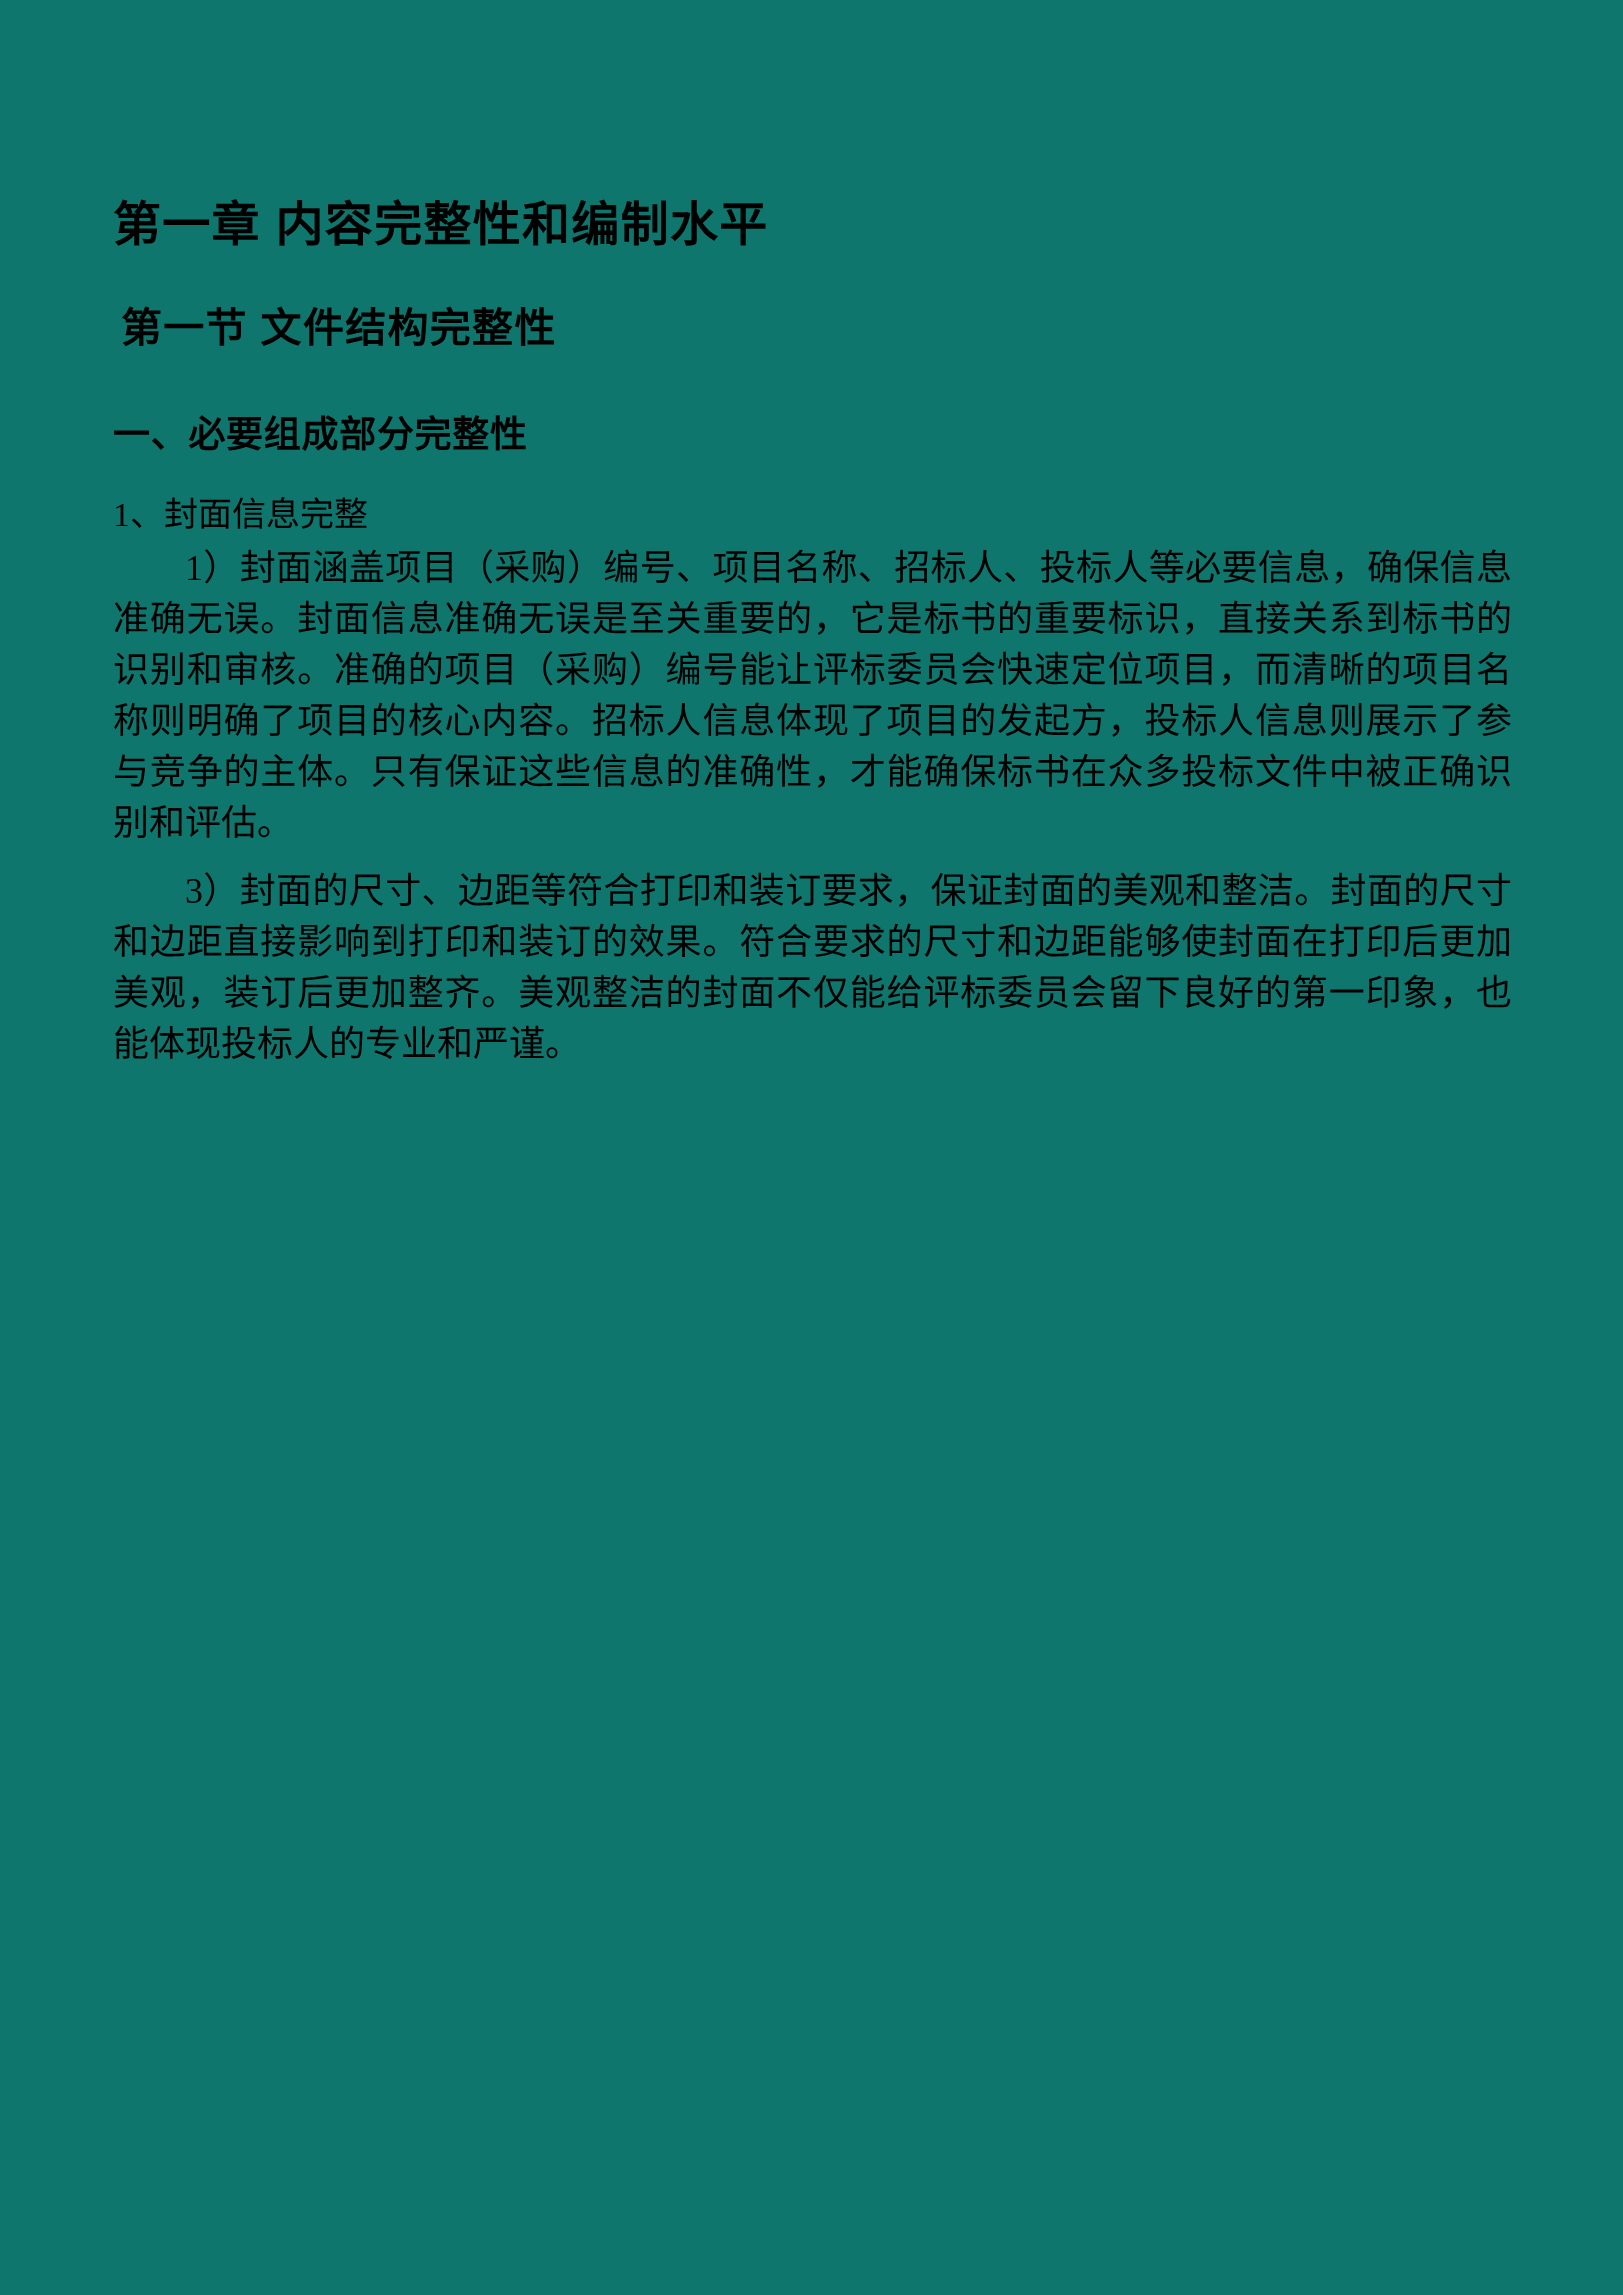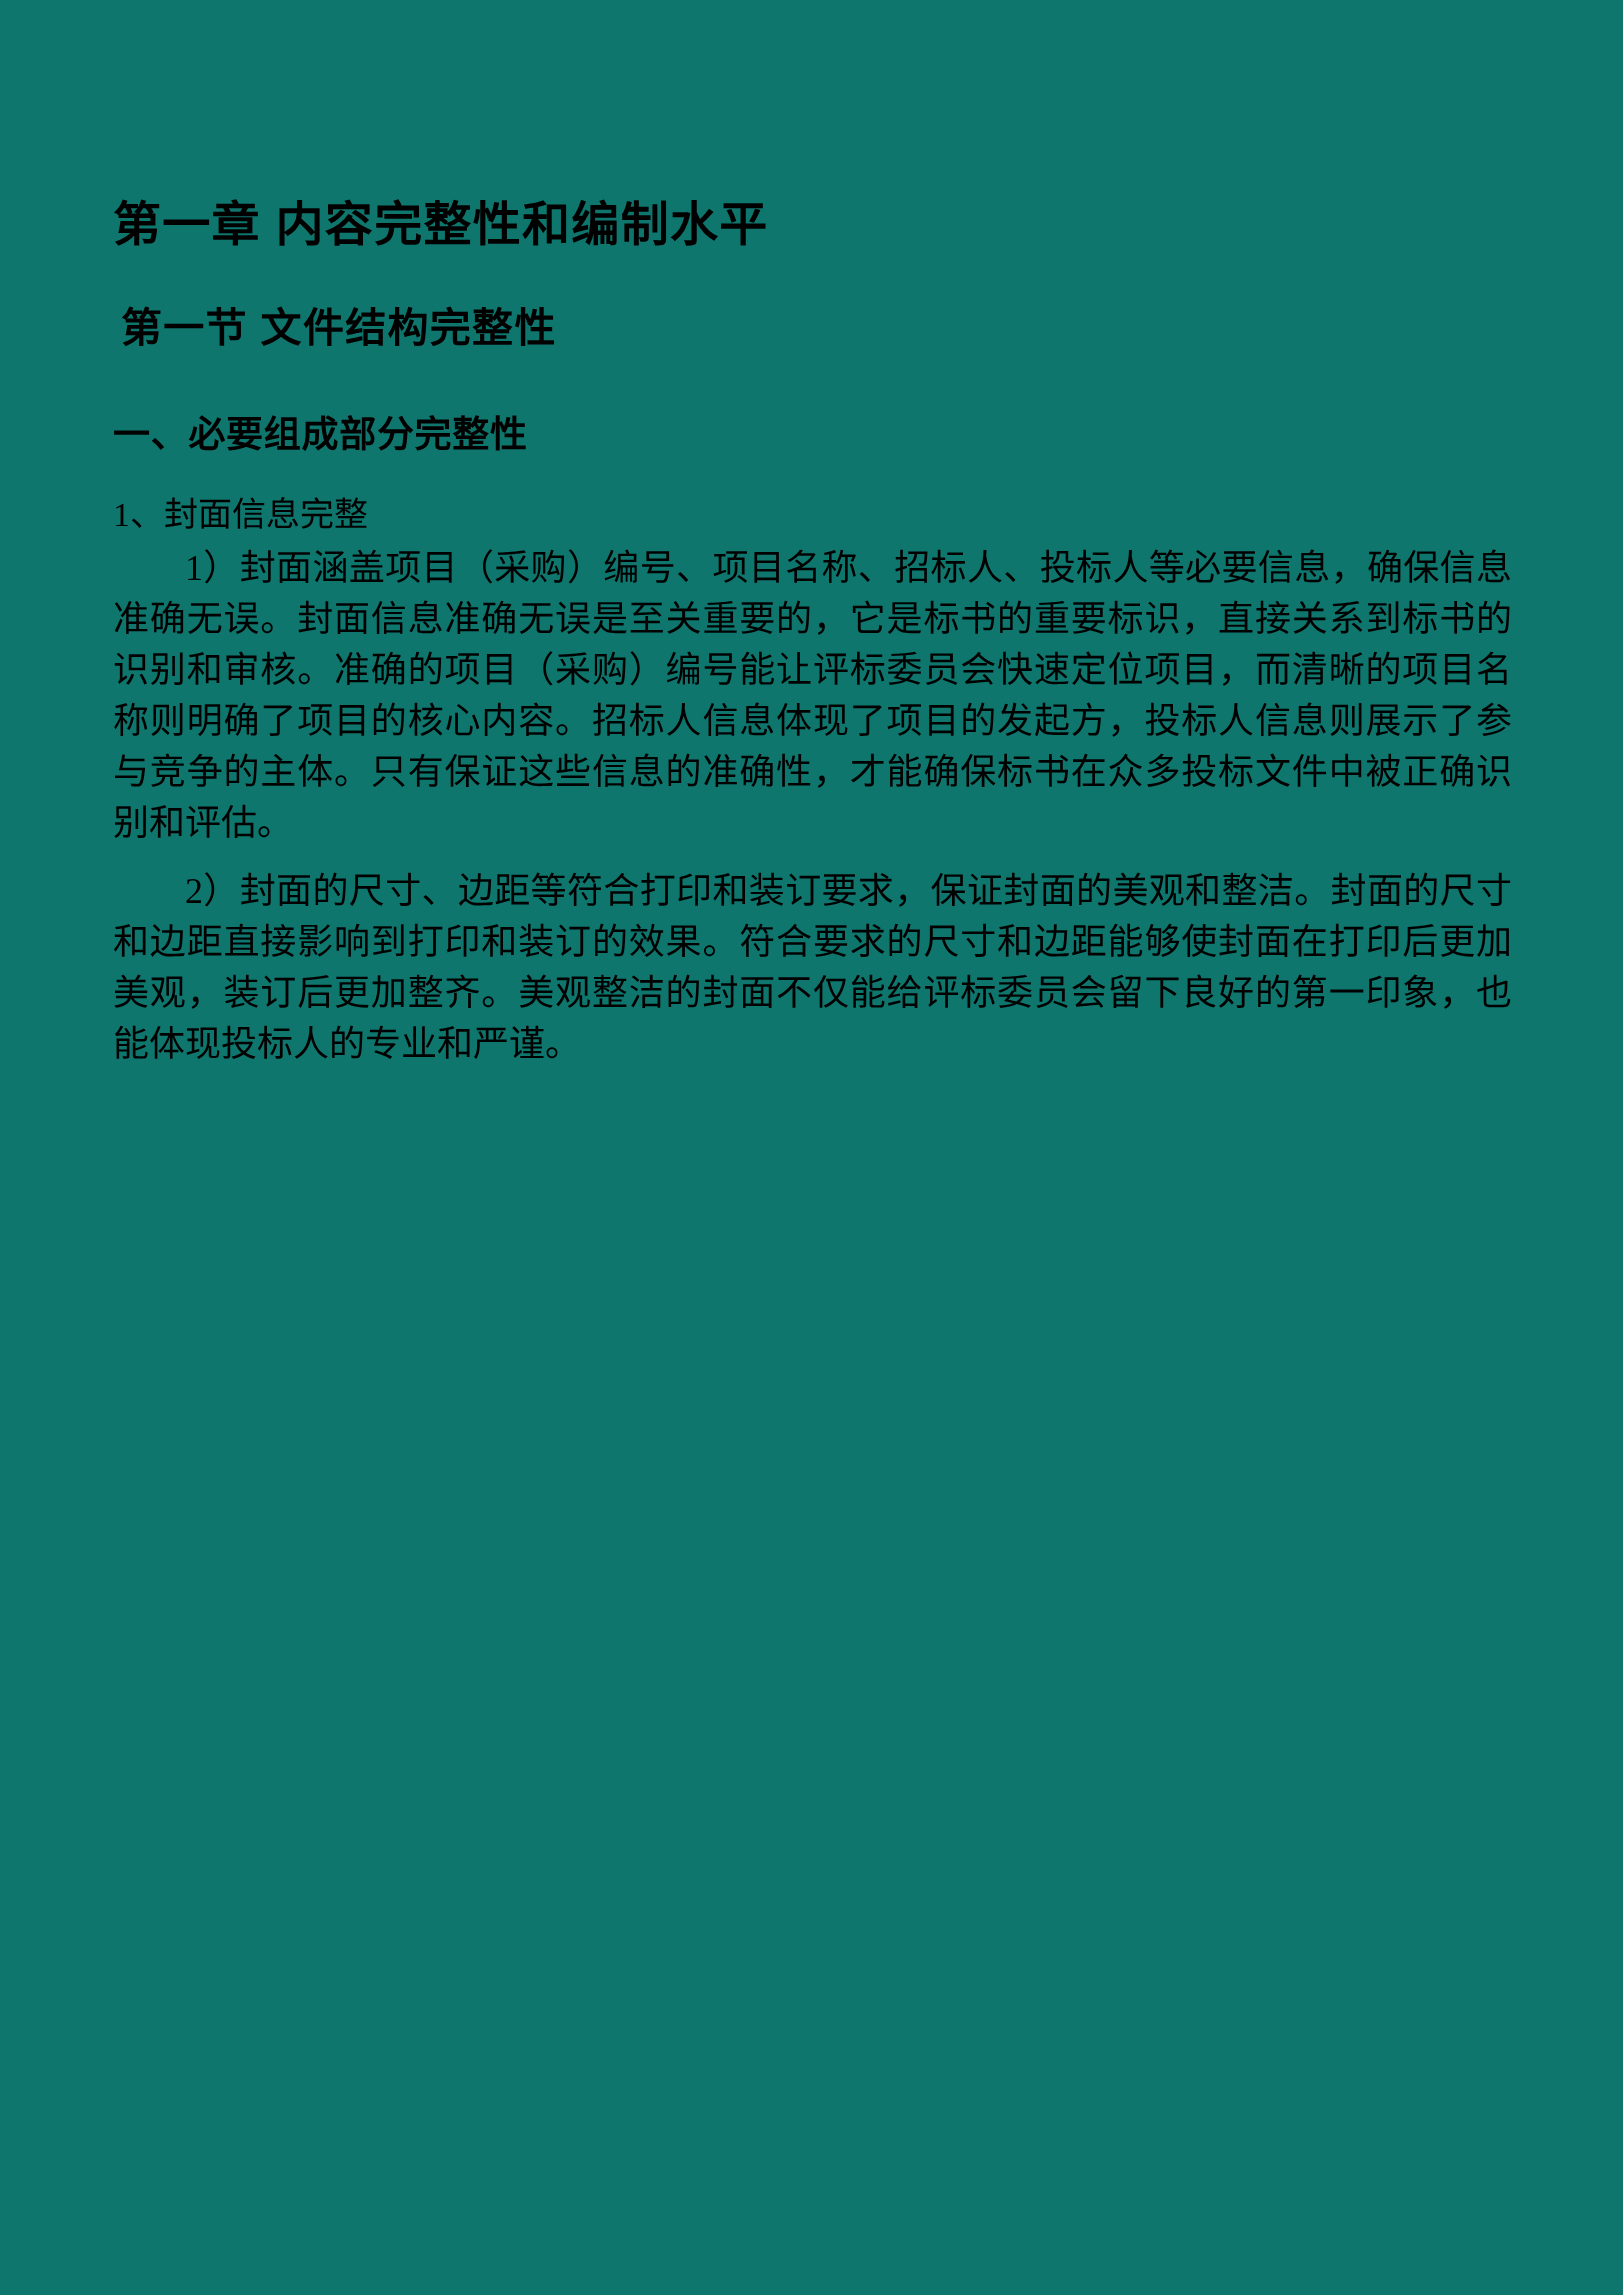--- a/index.html
+++ b/index.html
@@ -78,17 +78,17 @@
     <h3 class="subsection">一、必要组成部分完整性</h3>
 
 
     <p class="item-label">1、封面信息完整</p>
 
     <p class="body-para">1）封面涵盖项目（采购）编号、项目名称、招标人、投标人等必要信息，确保信息准确无误。封面信息准确无误是至关重要的，它是标书的重要标识，直接关系到标书的识别和审核。准确的项目（采购）编号能让评标委员会快速定位项目，而清晰的项目名称则明确了项目的核心内容。招标人信息体现了项目的发起方，投标人信息则展示了参与竞争的主体。只有保证这些信息的准确性，才能确保标书在众多投标文件中被正确识别和评估。</p>
 
 
 
 
-    <p class="body-para">2）封面的尺寸、边距等符合打印和装订要求，保证封面的美观和整洁。封面的尺寸和边距直接影响到打印和装订的效果。符合要求的尺寸和边距能够使封面在打印后更加美观，装订后更加整齐。美观整洁的封面不仅能给评标委员会留下良好的第一印象，也能体现投标人的专业和严谨。</p>
+    <p class="body-para">3）封面的尺寸、边距等符合打印和装订要求，保证封面的美观和整洁。封面的尺寸和边距直接影响到打印和装订的效果。符合要求的尺寸和边距能够使封面在打印后更加美观，装订后更加整齐。美观整洁的封面不仅能给评标委员会留下良好的第一印象，也能体现投标人的专业和严谨。</p>
 
   </div>
 </div>
 
 
 </body></html>

